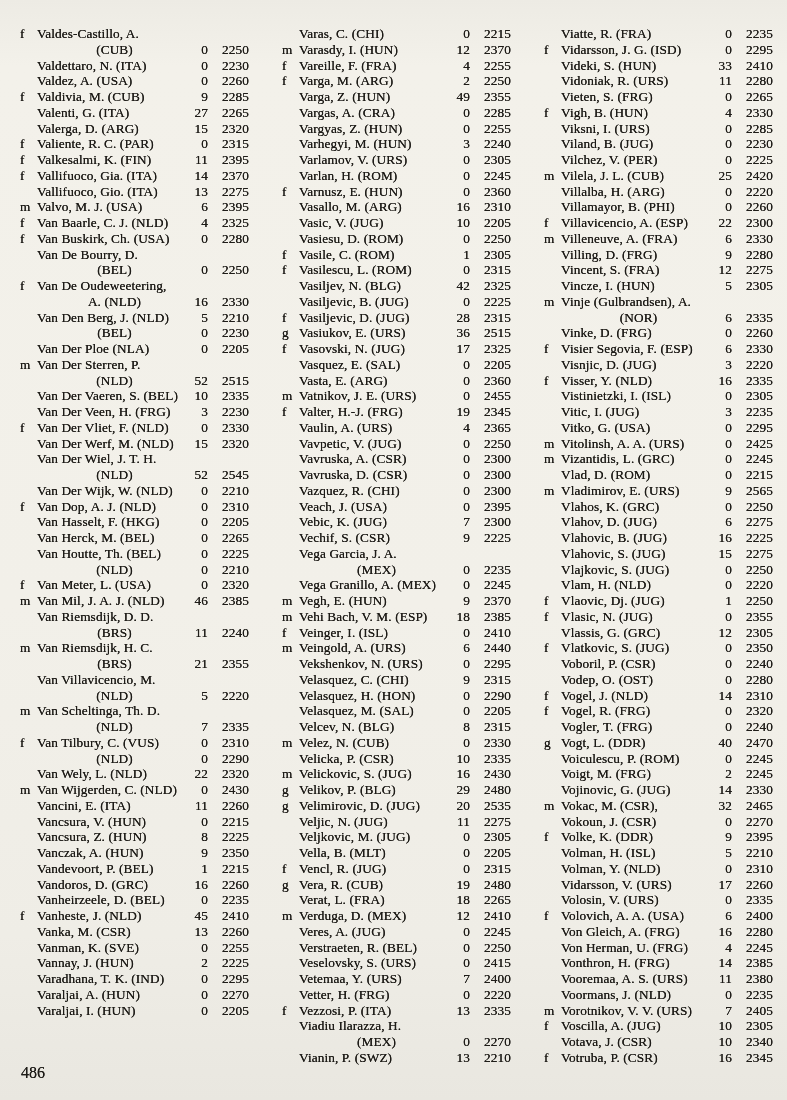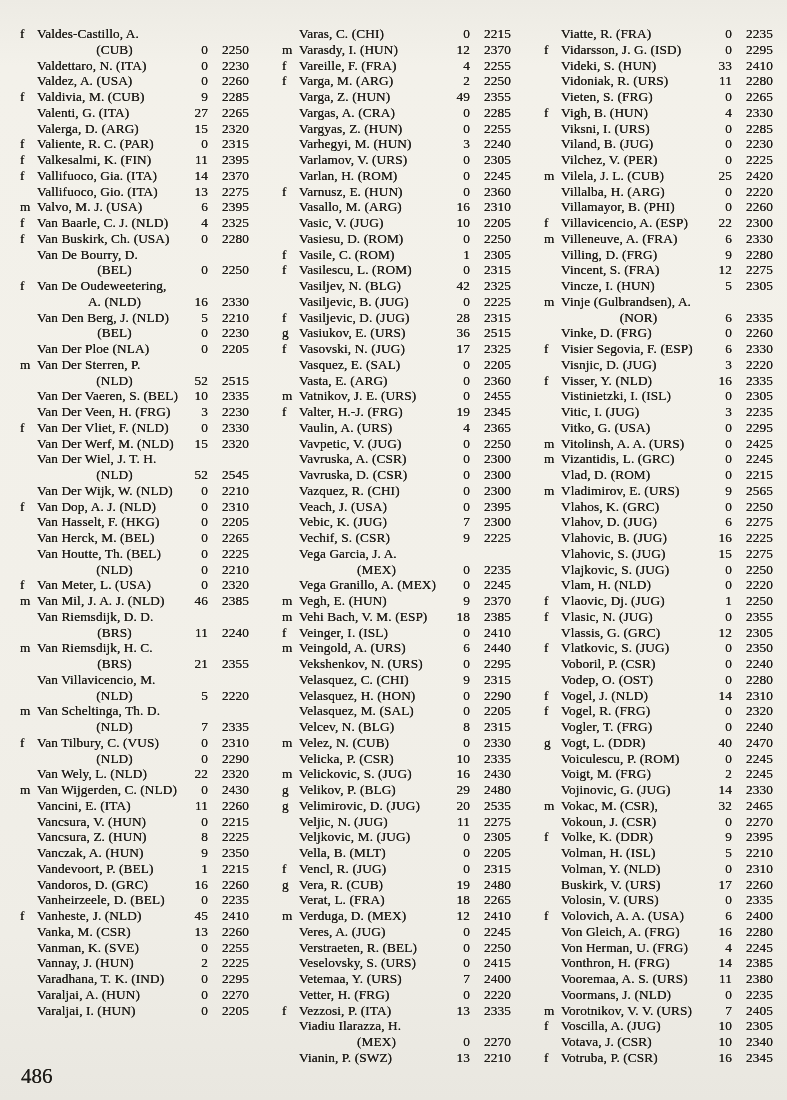--- a/index.html
+++ b/index.html
@@ -56,21 +56,21 @@
   }
   .rt {
     flex: none;
     width: 41px;
     text-align: right;
   }
   .pagenum {
     position: absolute;
     left: 21px;
     top: 1064px;
-    font-size: 21px;
+    font-size: 16px;
     text-shadow: 0 0 0.5px currentColor;
     text-align: center;
   }
 </style>
 </head>
 <body>
 
 <div class="page">
   <div class="cols">
     <div class="col">
@@ -1171,21 +1171,21 @@
           <span class="rt">2210</span>
         </div>
         <div class="row">
           <span class="tt"></span>
           <span class="nm">Volman, Y. (NLD)</span>
           <span class="gm">0</span>
           <span class="rt">2310</span>
         </div>
         <div class="row">
           <span class="tt"></span>
-          <span class="nm">Buskirk, V. (URS)</span>
+          <span class="nm">Vidarsson, V. (URS)</span>
           <span class="gm">17</span>
           <span class="rt">2260</span>
         </div>
         <div class="row">
           <span class="tt"></span>
           <span class="nm">Volosin, V. (URS)</span>
           <span class="gm">0</span>
           <span class="rt">2335</span>
         </div>
         <div class="row">

